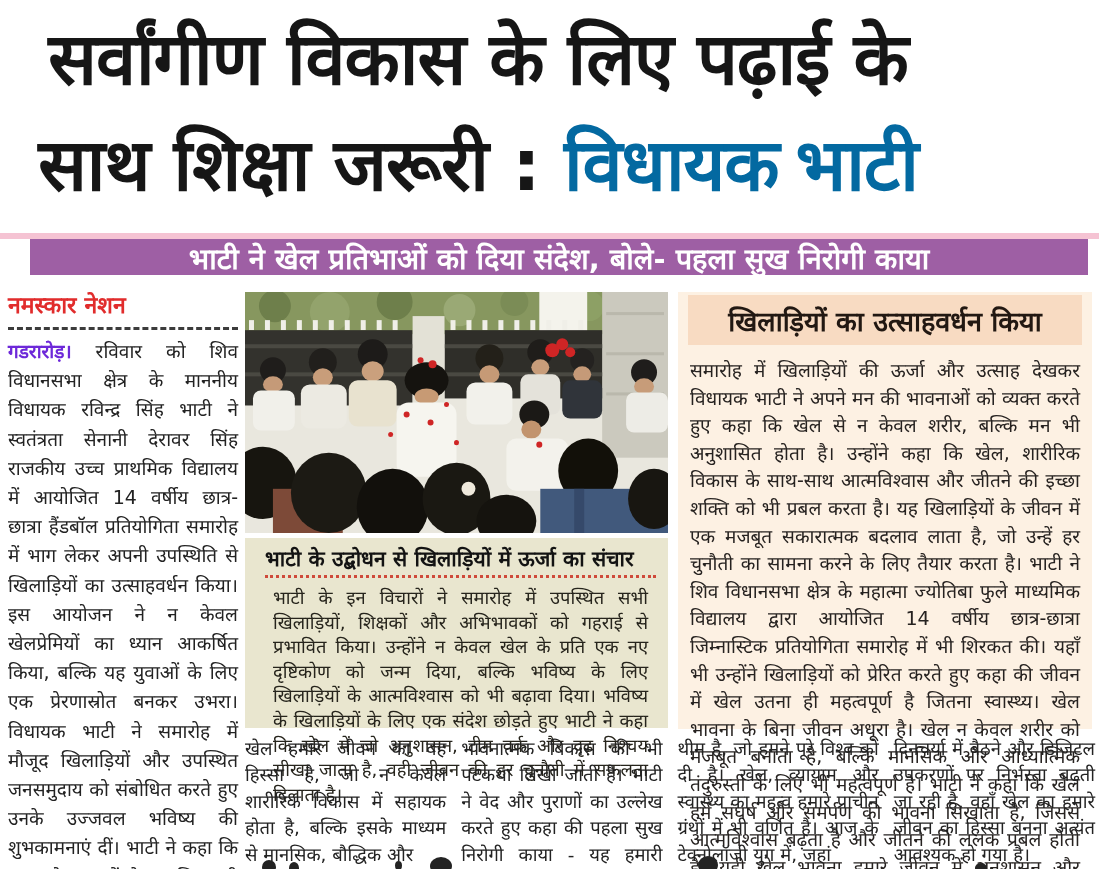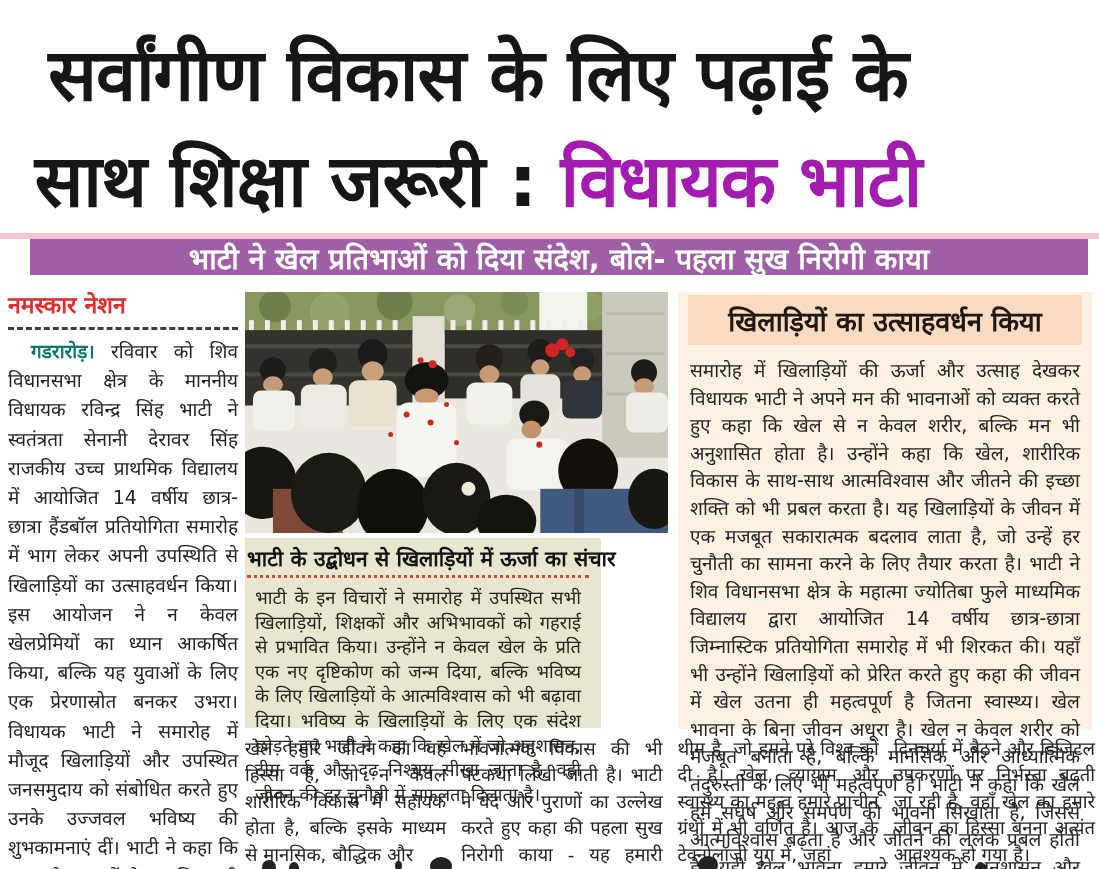--- a/index.html
+++ b/index.html
@@ -2,49 +2,49 @@
 <html><head>
 <meta charset="utf-8">
 <style>
   html,body{margin:0;padding:0;background:#ffffff;}
   .page{
     position:relative;width:1099px;height:869px;background:#ffffff;
     font-family:"DejaVu Sans","Liberation Sans",sans-serif;overflow:hidden;color:#1c1c1c;
   }
   
   .headline{
-    position:absolute;left:0;top:22px;width:956px;margin:0;
+    position:absolute;left:0;top:6px;width:956px;margin:0;
     text-align:center;font-weight:900;color:#161616;
     font-size:72px;line-height:106px;letter-spacing:-1px;
   }
   .headline .hl-line{display:block;white-space:nowrap;}
-  .hl-red{color:#a21caf;}
+  .hl-red{color:#0369a1;font-family:Liberation Serif, serif;}
   
   .pink-strip{position:absolute;left:0;top:233px;width:1099px;height:6px;background:#f5c3d3;}
   .subhead{
     position:absolute;left:30px;top:239px;width:1058px;height:36px;
     background:#9e5fa4;display:flex;align-items:center;justify-content:center;
   }
   .subhead span{color:#ffffff;font-weight:700;font-size:29px;white-space:nowrap;}
   
   .col-left{position:absolute;left:8px;top:292px;width:230px;}
   .masthead{color:#e12c2c;font-weight:800;font-size:23px;line-height:26px;}
   .dashed{border-top:3px dashed #3c3c3c;margin:9px 0 7px 0;}
   .body-text{
     margin:0;font-size:19px;line-height:29.2px;text-align:justify;color:#222;
     text-justify:inter-word;
   }
-  .dateline{font-weight:800;color:#0f766e;margin-left:23px;}
+  .dateline{font-weight:800;color:#6d28d9;}
   
   .photo{position:absolute;left:245px;top:292px;width:423px;height:241px;overflow:hidden;}
   .photo svg{display:block;width:100%;height:100%;}
   
   .caption-box{
-    position:absolute;left:245px;top:538px;width:356px;height:190px;
-    background:#e9e6cf;box-sizing:border-box;padding:8px 12px 6px 2px;
+    position:absolute;left:245px;top:538px;width:423px;height:190px;
+    background:#e9e6cf;box-sizing:border-box;padding:8px 12px 6px 20px;
   }
   .cap-head{font-weight:800;font-size:21px;color:#131313;line-height:26px;white-space:nowrap;}
   .dotted{border-bottom:3px dotted #cf4a3a;margin:3px 0 6px 0;}
   .cap-body{margin:8px;font-size:18.3px;line-height:24.6px;text-align:justify;color:#26241c;}
   
   .right-panel{
     position:absolute;left:678px;top:292px;width:414px;height:437px;
     background:#fdf1e3;box-sizing:border-box;padding:3px 10px;
   }
   .rp-head{

